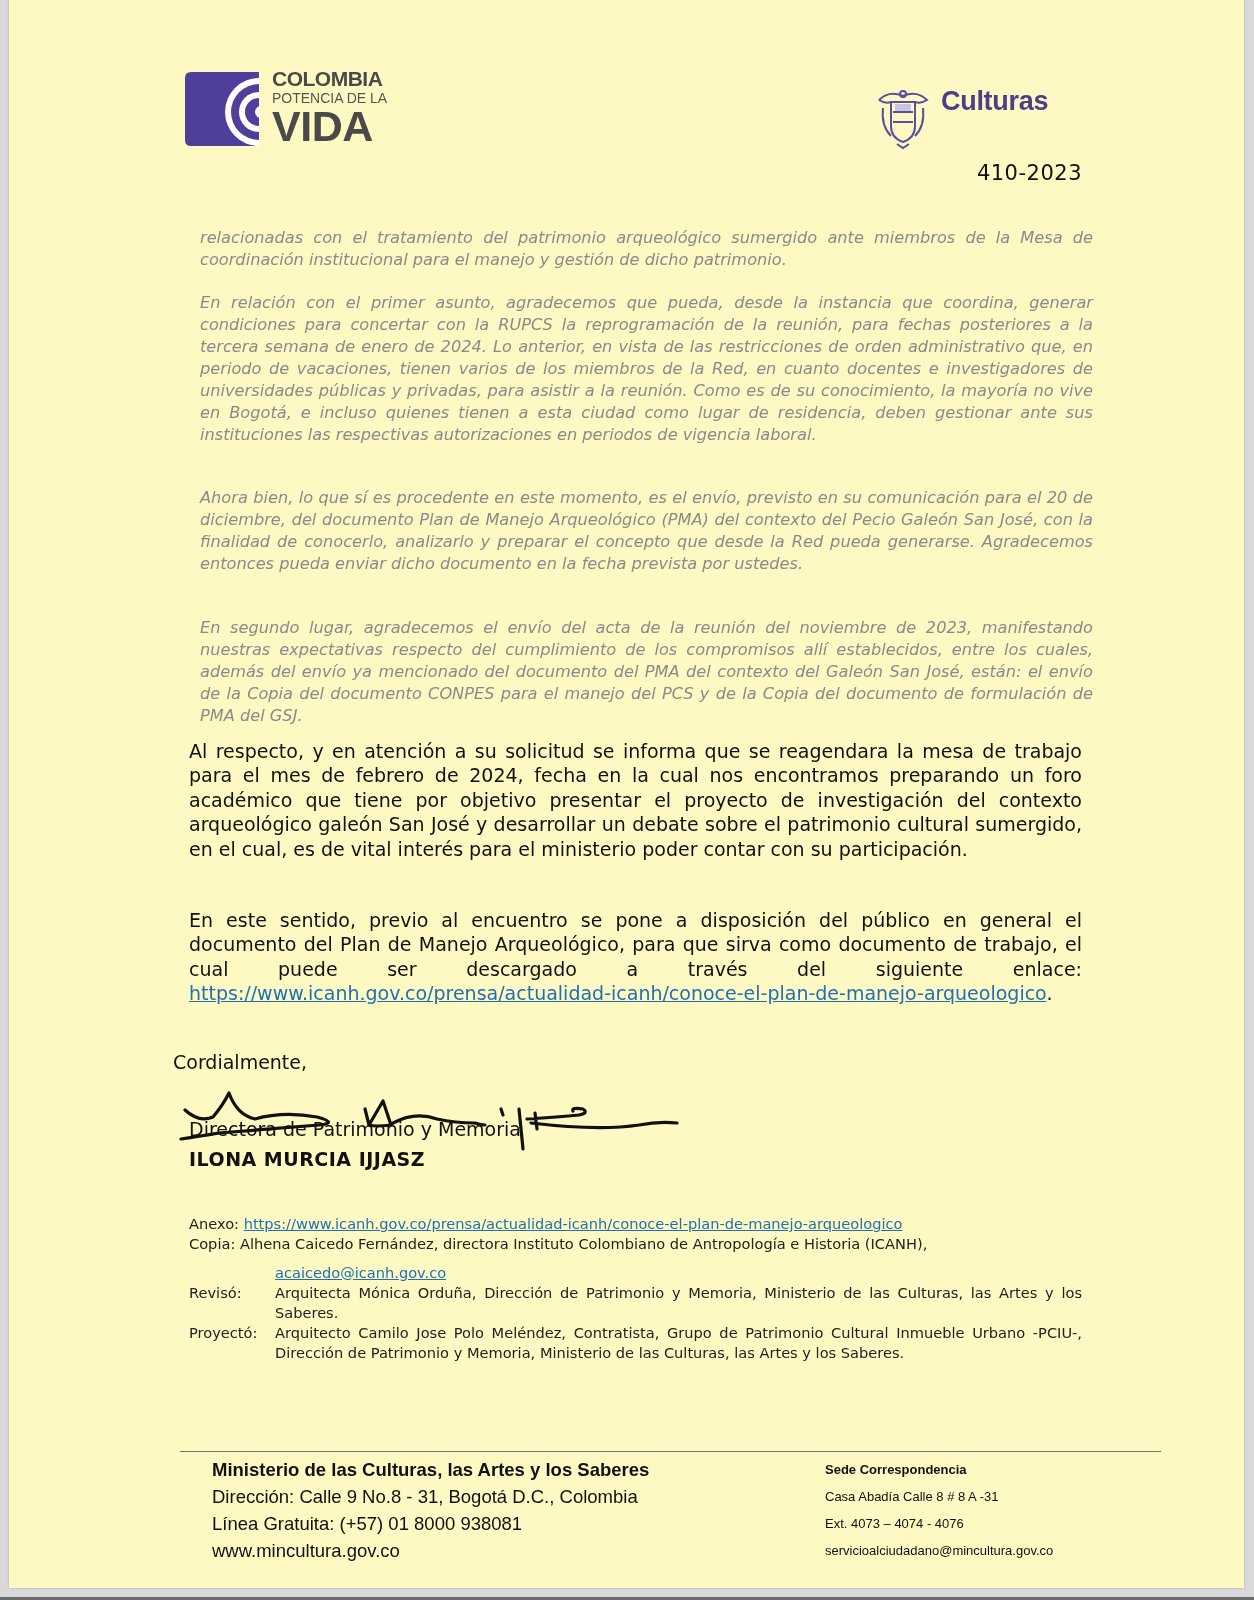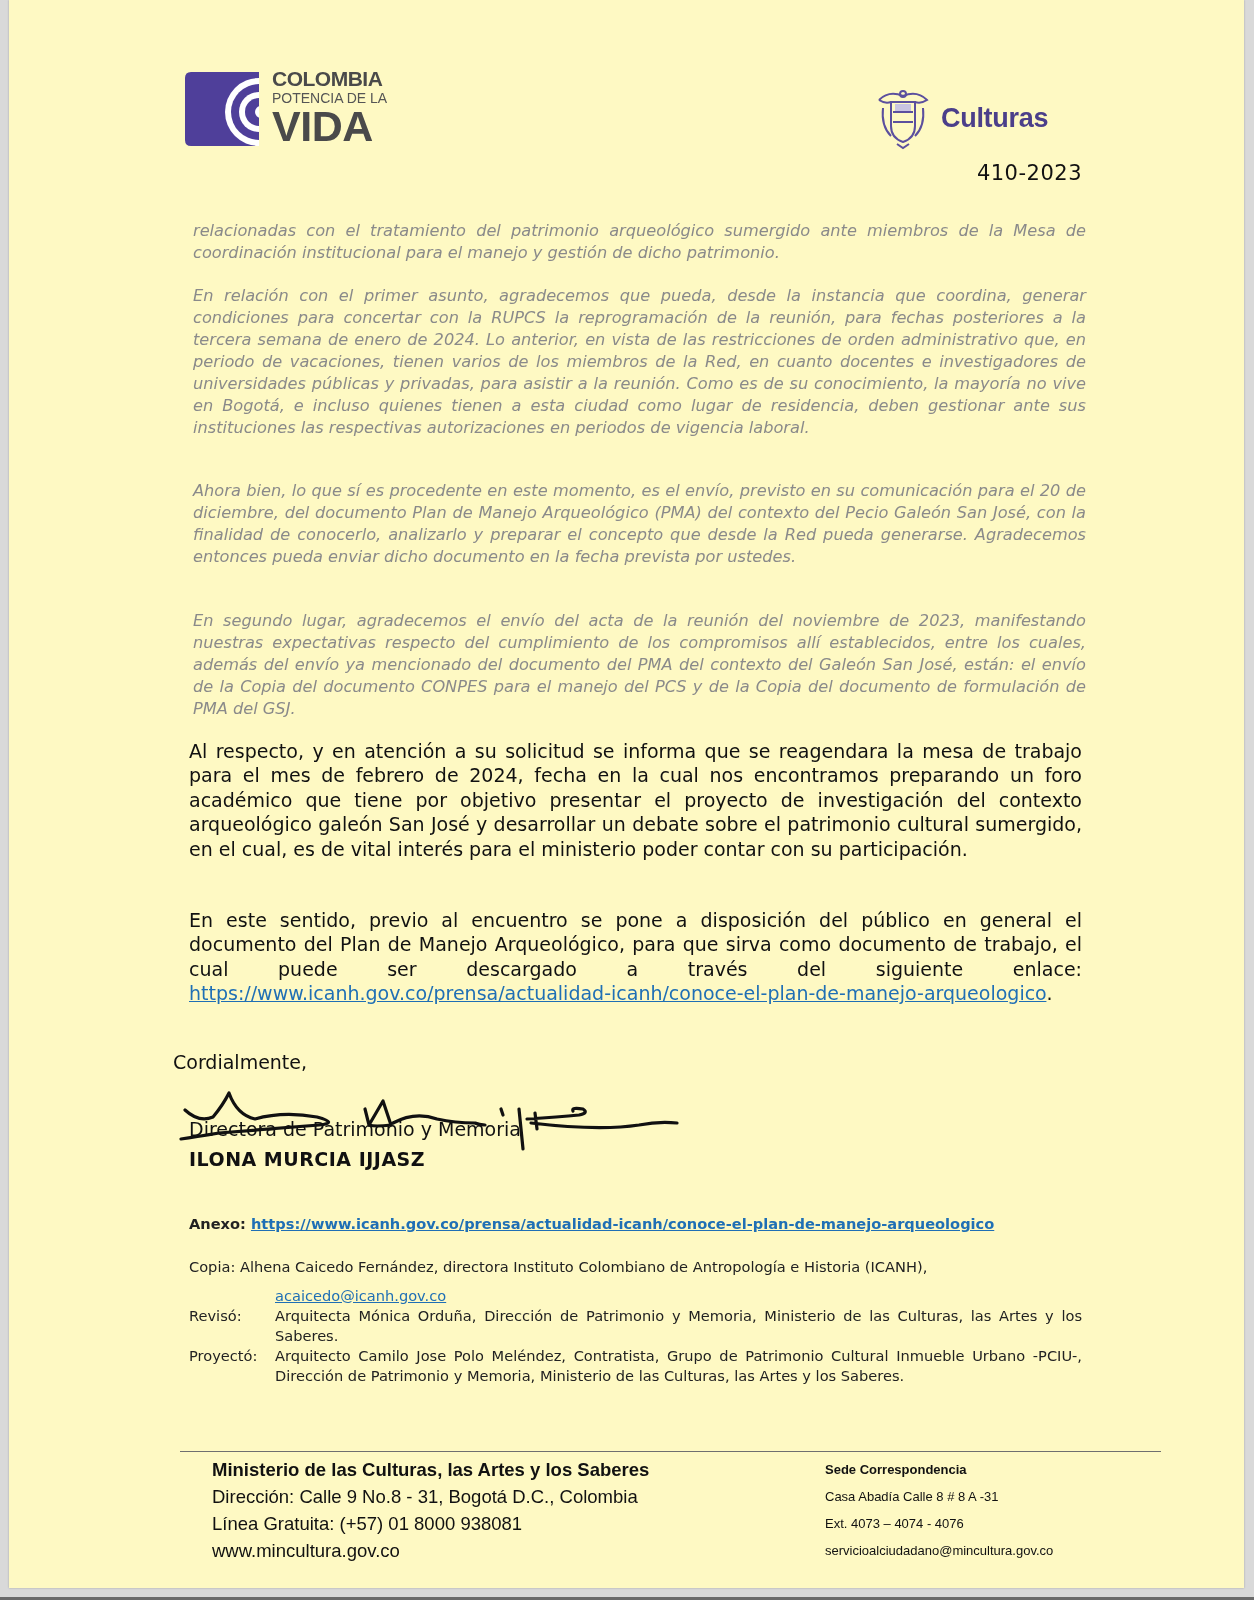--- a/index.html
+++ b/index.html
@@ -13,29 +13,29 @@
     position: absolute; left: 9px; top: 0; width: 1235px; height: 1588px;
     background: #fef9c3; box-shadow: 0 0 2px rgba(0,0,0,0.25);
   }
   
   .logo-colombia { position: absolute; left: 176px; top: 68px; width: 230px; height: 82px; }
   .logo-mark { position: absolute; left: 0; top: 4px; width: 74px; height: 74px; }
   .logo-text { position: absolute; left: 87px; top: 0; color: #4a4a4a; font-family: "Liberation Sans", sans-serif; }
   .logo-l1 { font-size: 21px; font-weight: bold; letter-spacing: -0.5px; line-height: 22px; }
   .logo-l2 { font-size: 14px; line-height: 16px; color: #555; letter-spacing: 0; }
   .logo-l3 { font-size: 43px; font-weight: bold; line-height: 40px; letter-spacing: -0.5px; }
-  .logo-culturas { position: absolute; left: 864px; top: 86px; height: 64px; display: flex; align-items: center; }
+  .logo-culturas { position: absolute; left: 864px; top: 86px; height: 64px; display: flex; align-items: flex-start; }
   .crest { width: 60px; height: 64px; }
   .culturas-text { font-family: "Liberation Sans", sans-serif; font-weight: bold; font-size: 27px; color: #4b3f8a; margin-left: 8px; letter-spacing: -0.3px; }
   .doc-number { position: absolute; left: 940px; top: 161px; width: 133px; text-align: right; font-size: 21px; color: #111; letter-spacing: 0.5px; }
 
   .body-text { position: absolute; left: 180px; width: 893px; }
   .p-quote {
     font-style: italic; color: #8a8a8a; font-size: 16.2px; line-height: 22px;
-    text-align: justify; margin: 4px; font-family: "DejaVu Sans", sans-serif;
+    text-align: justify; margin: 11px; font-family: "DejaVu Sans", sans-serif;
   }
   .p-main {
     color: #111; font-size: 19px; line-height: 24.4px; text-align: justify; margin: 0;
   }
   .link { color: #1f6fb5; text-decoration: underline; }
   .closing { position: absolute; left: 164px; top: 1051px; font-size: 19px; color: #111; }
   .signature { position: absolute; left: 170px; top: 1085px; width: 520px; height: 110px; }
   .signer-name { position: absolute; left: 180px; top: 1148px; font-size: 19px; font-weight: bold; color: #111; letter-spacing: 0.5px; }
   .signer-title { position: absolute; left: 180px; top: 1118px; font-size: 19px; color: #111; }
 
@@ -107,21 +107,21 @@
       <path d="M322 24 L324 30"></path>
       <path d="M340 24 L344 64"></path>
       <path d="M356 28 L358 44 M348 34 Q380 32 400 30 Q410 28 404 24 Q392 22 394 26 M352 38 Q420 46 460 40 Q480 36 498 38"></path>
     </g>
   </svg>
 
   <div class="signer-name">ILONA MURCIA IJJASZ</div>
   <div class="signer-title">Directora de Patrimonio y Memoria</div>
 
   <div class="notes">
-    <div class="note-row" style="margin-bottom:23px;font-weight:bold;">
+    <div class="note-row" style="margin-bottom:0;">
       <span class="note-label">Anexo:</span>&nbsp;<a class="link">https://www.icanh.gov.co/prensa/actualidad-icanh/conoce-el-plan-de-manejo-arqueologico</a>
     </div>
     <div class="note-row">
       <span class="note-label">Copia:</span>&nbsp;<span class="note-val">Alhena Caicedo Fernández, directora Instituto Colombiano de Antropología e Historia (ICANH),</span>
     </div>
     <div class="note-indent">
       <a class="link">acaicedo@icanh.gov.co</a>
     </div>
     <div class="note-row">
       <span class="note-label w">Revisó:</span>

